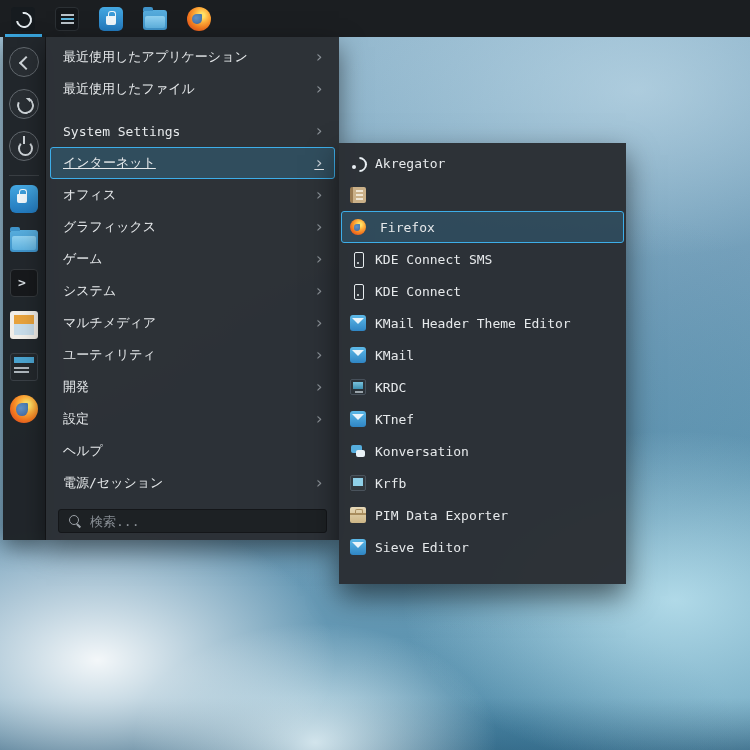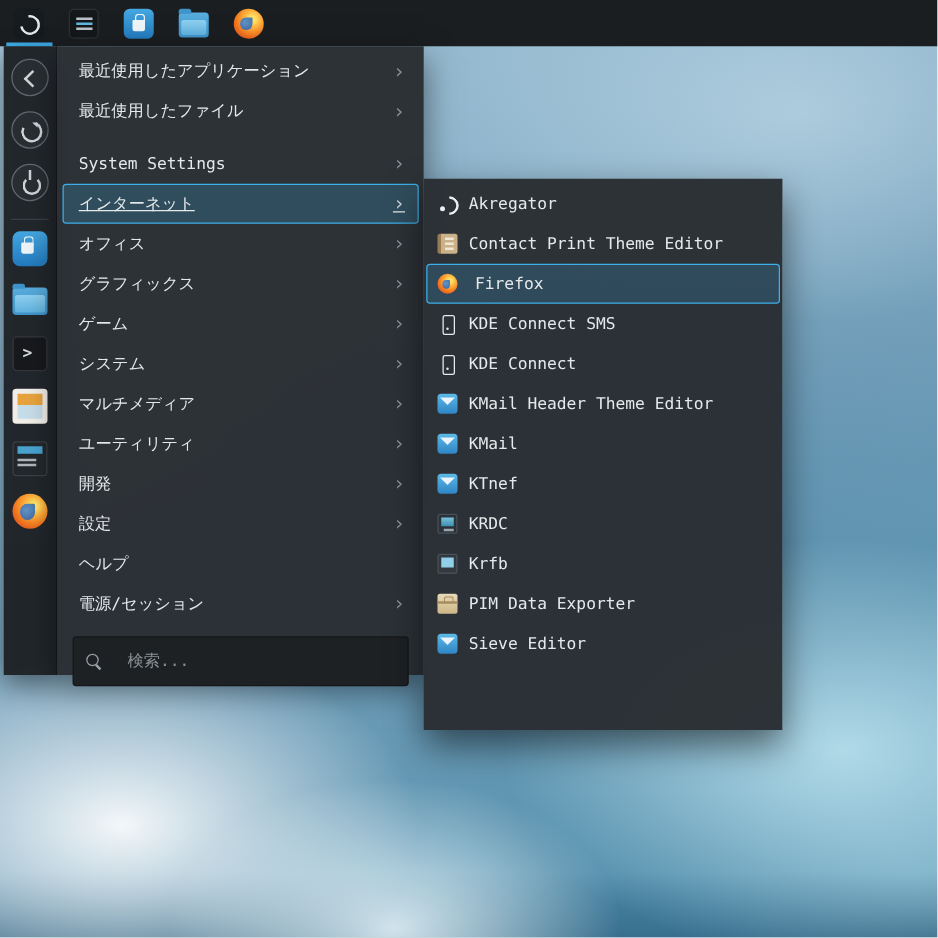--- a/index.html
+++ b/index.html
@@ -88,22 +88,22 @@
     background:rgba(43,47,52,0.98); display:flex; flex-direction:column; padding-top:4px;
     box-shadow:0 10px 24px rgba(0,0,0,0.5);
   }
   .mi { height:32px; flex:none; display:flex; align-items:center; padding:0 10px 0 12px; margin:0 4px;
     border:1px solid transparent; border-radius:3px; color:#e6e9eb; font-size:13px; cursor:pointer;text-align:center; }
   .mi .chev { margin-left:auto; color:#8a9096; font-size:16px; line-height:1; }
   .mi.selected { border-color:#3daee9; background:rgba(61,174,233,0.22);text-decoration:underline; }
   .mi.selected .chev { color:#c9d2d8; }
   .menu-sep { height:10px; flex:none; }
 
-  .search-row { margin:10px 12px 0; height:40px; flex:none; background:#1d2124;
-    border:1px solid #141619; border-radius:3px; display:flex; align-items:center; padding:0 9px; gap:20px; }
+  .search-row { margin:10px 12px 0; height:24px; flex:none; background:#1d2124;
+    border:1px solid #141619; border-radius:3px; display:flex; align-items:center; padding:0 9px; gap:8px; }
   .search-glyph { width:14px; height:14px; position:relative; flex:none; }
   .search-glyph::before { content:""; position:absolute; left:1px; top:1px; width:8px; height:8px;
     border:1.5px solid #9aa0a6; border-radius:50%; }
   .search-glyph::after { content:""; position:absolute; left:9px; top:9px; width:5px; height:1.5px;
     background:#9aa0a6; transform:rotate(45deg); transform-origin:left center; }
   .search-row input { flex:1; background:transparent; border:none; outline:none; color:#c7ccd0;
     font:13px "DejaVu Sans Mono","DejaVu Sans",monospace; }
   .search-row input::placeholder { color:#8a9096; }
 
   
@@ -238,21 +238,20 @@
   </div>
 </div>
 
 <div class="submenu">
   <div class="si">
     <span class="ic ic-feed"></span>
     <span>Akregator</span>
   </div>
   <div class="si">
     <span class="ic ic-book"></span>
-    <span>Contact Print Theme Editor</span>
   </div>
   <div class="si selected">
     <span class="ic app-firefox"></span>
     <span>Firefox</span>
   </div>
   <div class="si">
     <span class="ic ic-phone"></span>
     <span>KDE Connect SMS</span>
   </div>
   <div class="si">
@@ -261,28 +260,32 @@
   </div>
   <div class="si">
     <span class="ic ic-mail"></span>
     <span>KMail Header Theme Editor</span>
   </div>
   <div class="si">
     <span class="ic ic-mail"></span>
     <span>KMail</span>
   </div>
   <div class="si">
-    <span class="ic ic-mail"></span>
-    <span>KTnef</span>
-  </div>
-  <div class="si">
     <span class="ic ic-krdc"></span>
     <span>KRDC</span>
   </div>
   <div class="si">
+    <span class="ic ic-mail"></span>
+    <span>KTnef</span>
+  </div>
+  <div class="si">
+    <span class="ic ic-chat"></span>
+    <span>Konversation</span>
+  </div>
+  <div class="si">
     <span class="ic ic-krfb"></span>
     <span>Krfb</span>
   </div>
   <div class="si">
     <span class="ic ic-pim"></span>
     <span>PIM Data Exporter</span>
   </div>
   <div class="si">
     <span class="ic ic-mail"></span>
     <span>Sieve Editor</span>

